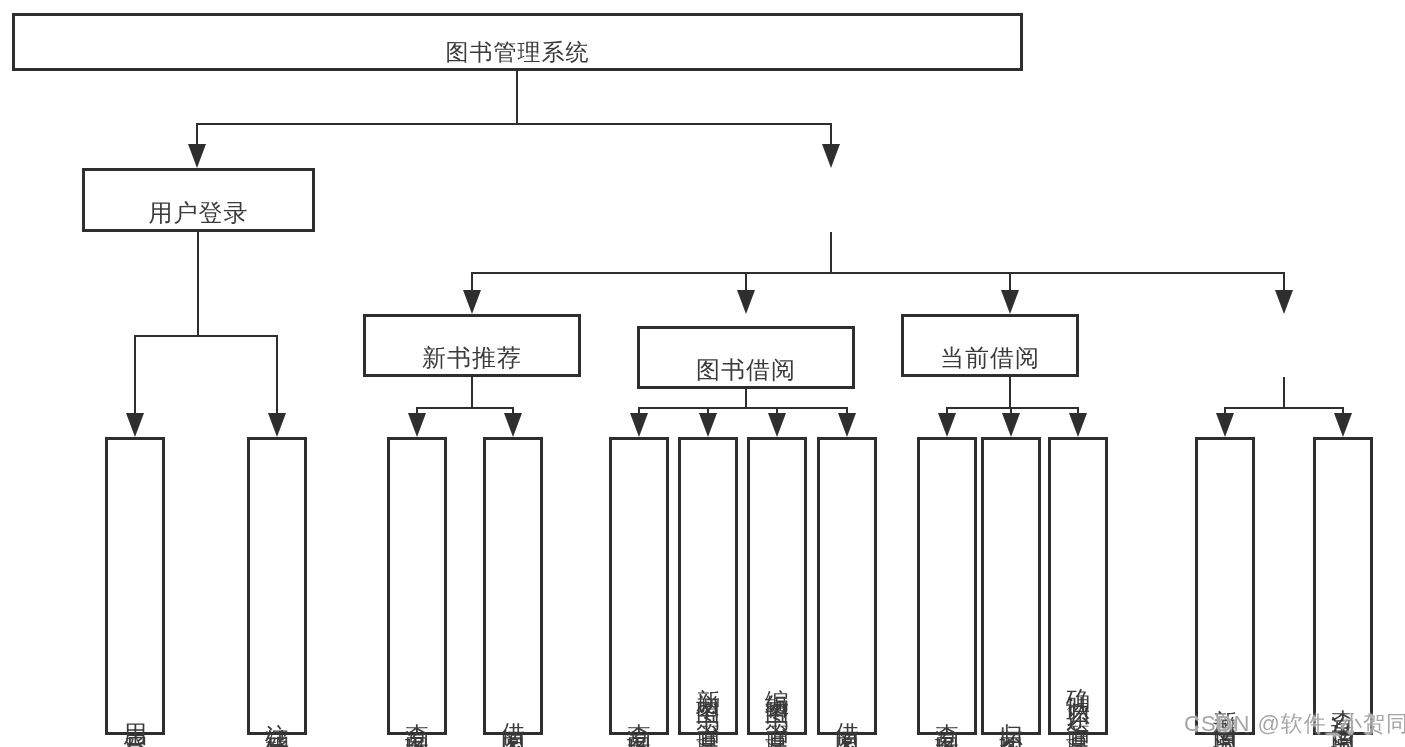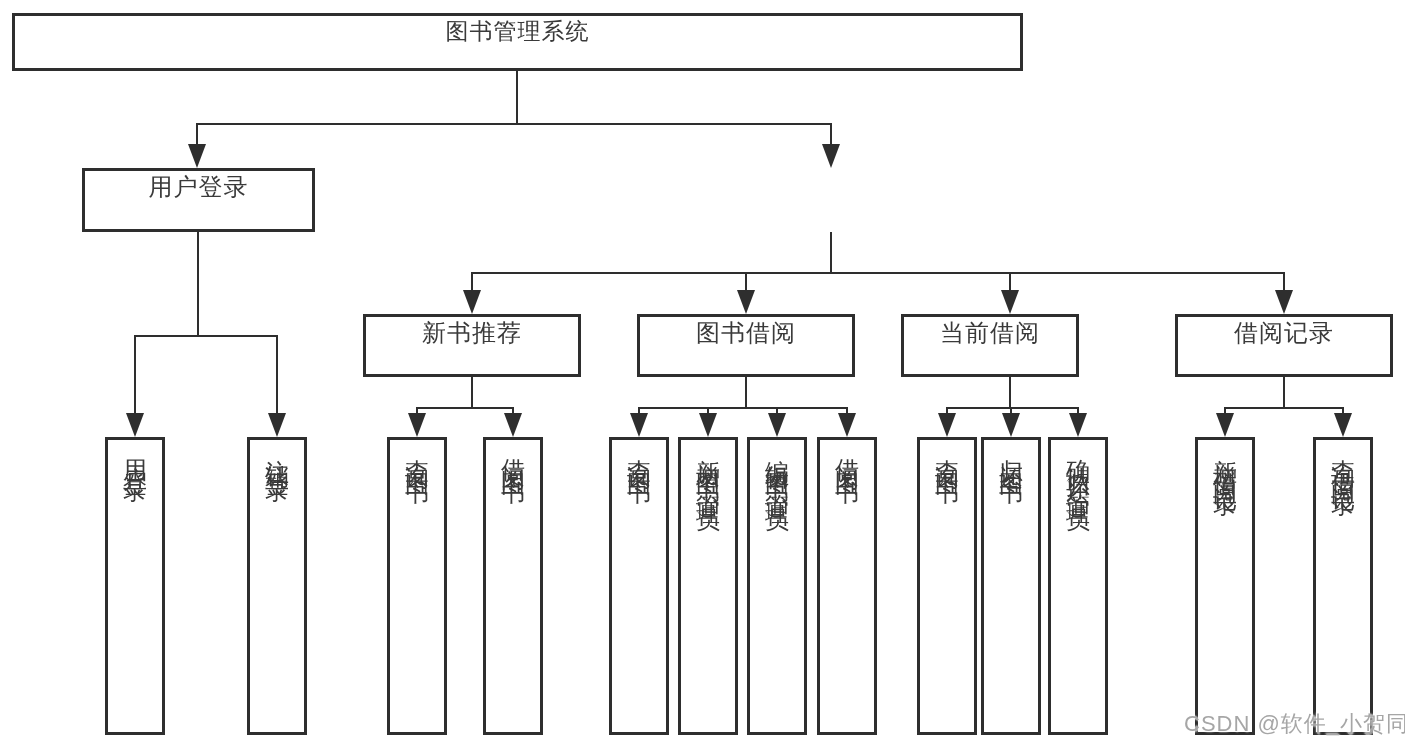--- a/index.html
+++ b/index.html
@@ -7,21 +7,21 @@
   }
   html,body{margin:0;padding:0;background:#fff;}
   #stage{
     position:relative; width:1405px; height:747px; background:var(--bg);
     font-family:"Liberation Sans", sans-serif; color:var(--text);
     overflow:hidden;
   }
   .box{
     position:absolute; box-sizing:border-box; background:#fff;
     border:3px solid var(--line);
-    display:flex; align-items:flex-start; justify-content:center;
+    display:flex; align-items:flex-end; justify-content:center;
     font-size:24px; color:var(--text); letter-spacing:1px;
     z-index:2;
   }
   .root-box{font-size:23px;}
   .vbox{width:60px; top:437px; height:298px;}
   .vbox .vtext{
     writing-mode:vertical-rl; text-orientation:mixed;
     letter-spacing:7px; font-size:24px; line-height:1;
     white-space:nowrap;
   }
@@ -73,28 +73,25 @@
   <div class="vline" style="left:1009px; top:272px; height:25px;"></div>
   <div class="vline" style="left:1283px; top:272px; height:25px;"></div>
   <div class="arrow" style="left:463px; top:290px;"></div>
   <div class="arrow" style="left:737px; top:290px;"></div>
   <div class="arrow" style="left:1001px; top:290px;"></div>
   <div class="arrow" style="left:1275px; top:290px;"></div>
 
   <div class="box" style="left:363px; top:314px; width:218px; height:63px;">
     <span>新书推荐</span>
   </div>
-  <div class="box" style="left:637px; top:314px; width:218px; height:63px;">
+  <div class="box" style="left:637px; top:326px; width:218px; height:63px;">
     <span>图书借阅</span>
   </div>
   <div class="box" style="left:901px; top:314px; width:178px; height:63px;">
     <span>当前借阅</span>
-  </div>
-  <div class="box" style="left:1175px; top:314px; width:218px; height:63px;">
-    <span>借阅记录</span>
   </div>
 
   <div class="vline" style="left:471px; top:377px; height:30px;"></div>
   <div class="hline" style="left:416px; top:407px; width:98px;"></div>
   <div class="vline" style="left:416px; top:407px; height:14px;"></div>
   <div class="vline" style="left:512px; top:407px; height:14px;"></div>
   <div class="arrow" style="left:408px; top:413px;"></div>
   <div class="arrow" style="left:504px; top:413px;"></div>
 
   <div class="vline" style="left:745px; top:377px; height:30px;"></div>

